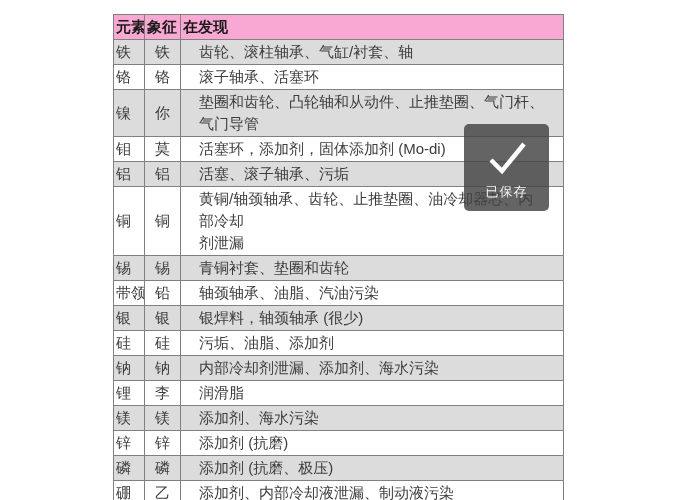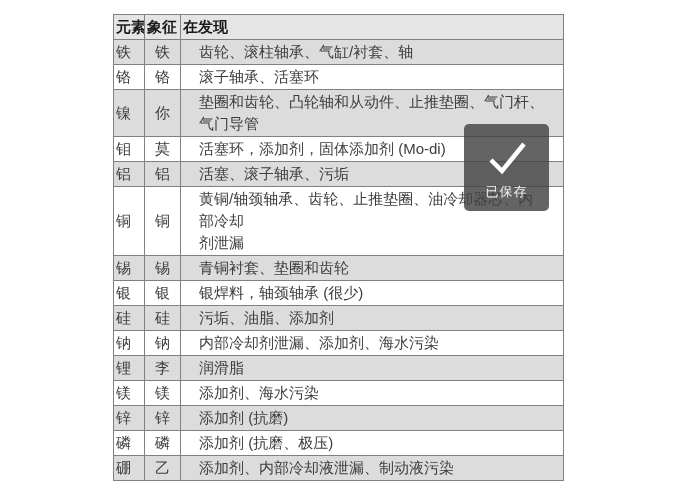--- a/index.html
+++ b/index.html
@@ -27,21 +27,21 @@
     padding: 1px 18px;
     line-height: 22px;
     vertical-align: middle;
     overflow: hidden;
     white-space: pre-line;
   }
   table.elements th {
     text-align: left;
     font-weight: bold;
     color: var(--header-text, #1a1a1a);
-    background: #e5e5e5;
+    background: #f9a8d4;
     white-space: nowrap;
     padding: 1px 2px;
   }
   table.elements td.sym { text-align: center; padding: 1px 1px; }
   table.elements td.elem { padding: 1px 2px; white-space: nowrap; }
   table.elements tbody tr:nth-child(odd) td { background: var(--alt-row-bg, #dcdcdc); }
   table.elements tbody tr:nth-child(even) td { background: #ffffff; }
 
   .toast {
     position: absolute;
@@ -116,20 +116,25 @@
           <td class="sym">铜</td>
           <td class="found">黄铜/轴颈轴承、齿轮、止推垫圈、油冷却器芯、内部冷却
 剂泄漏</td>
         </tr>
         <tr>
           <td class="elem">锡</td>
           <td class="sym">锡</td>
           <td class="found">青铜衬套、垫圈和齿轮</td>
         </tr>
         <tr>
+          <td class="elem">带领</td>
+          <td class="sym">铅</td>
+          <td class="found">轴颈轴承、油脂、汽油污染</td>
+        </tr>
+        <tr>
           <td class="elem">银</td>
           <td class="sym">银</td>
           <td class="found">银焊料，轴颈轴承 (很少)</td>
         </tr>
         <tr>
           <td class="elem">硅</td>
           <td class="sym">硅</td>
           <td class="found">污垢、油脂、添加剂</td>
         </tr>
         <tr>

